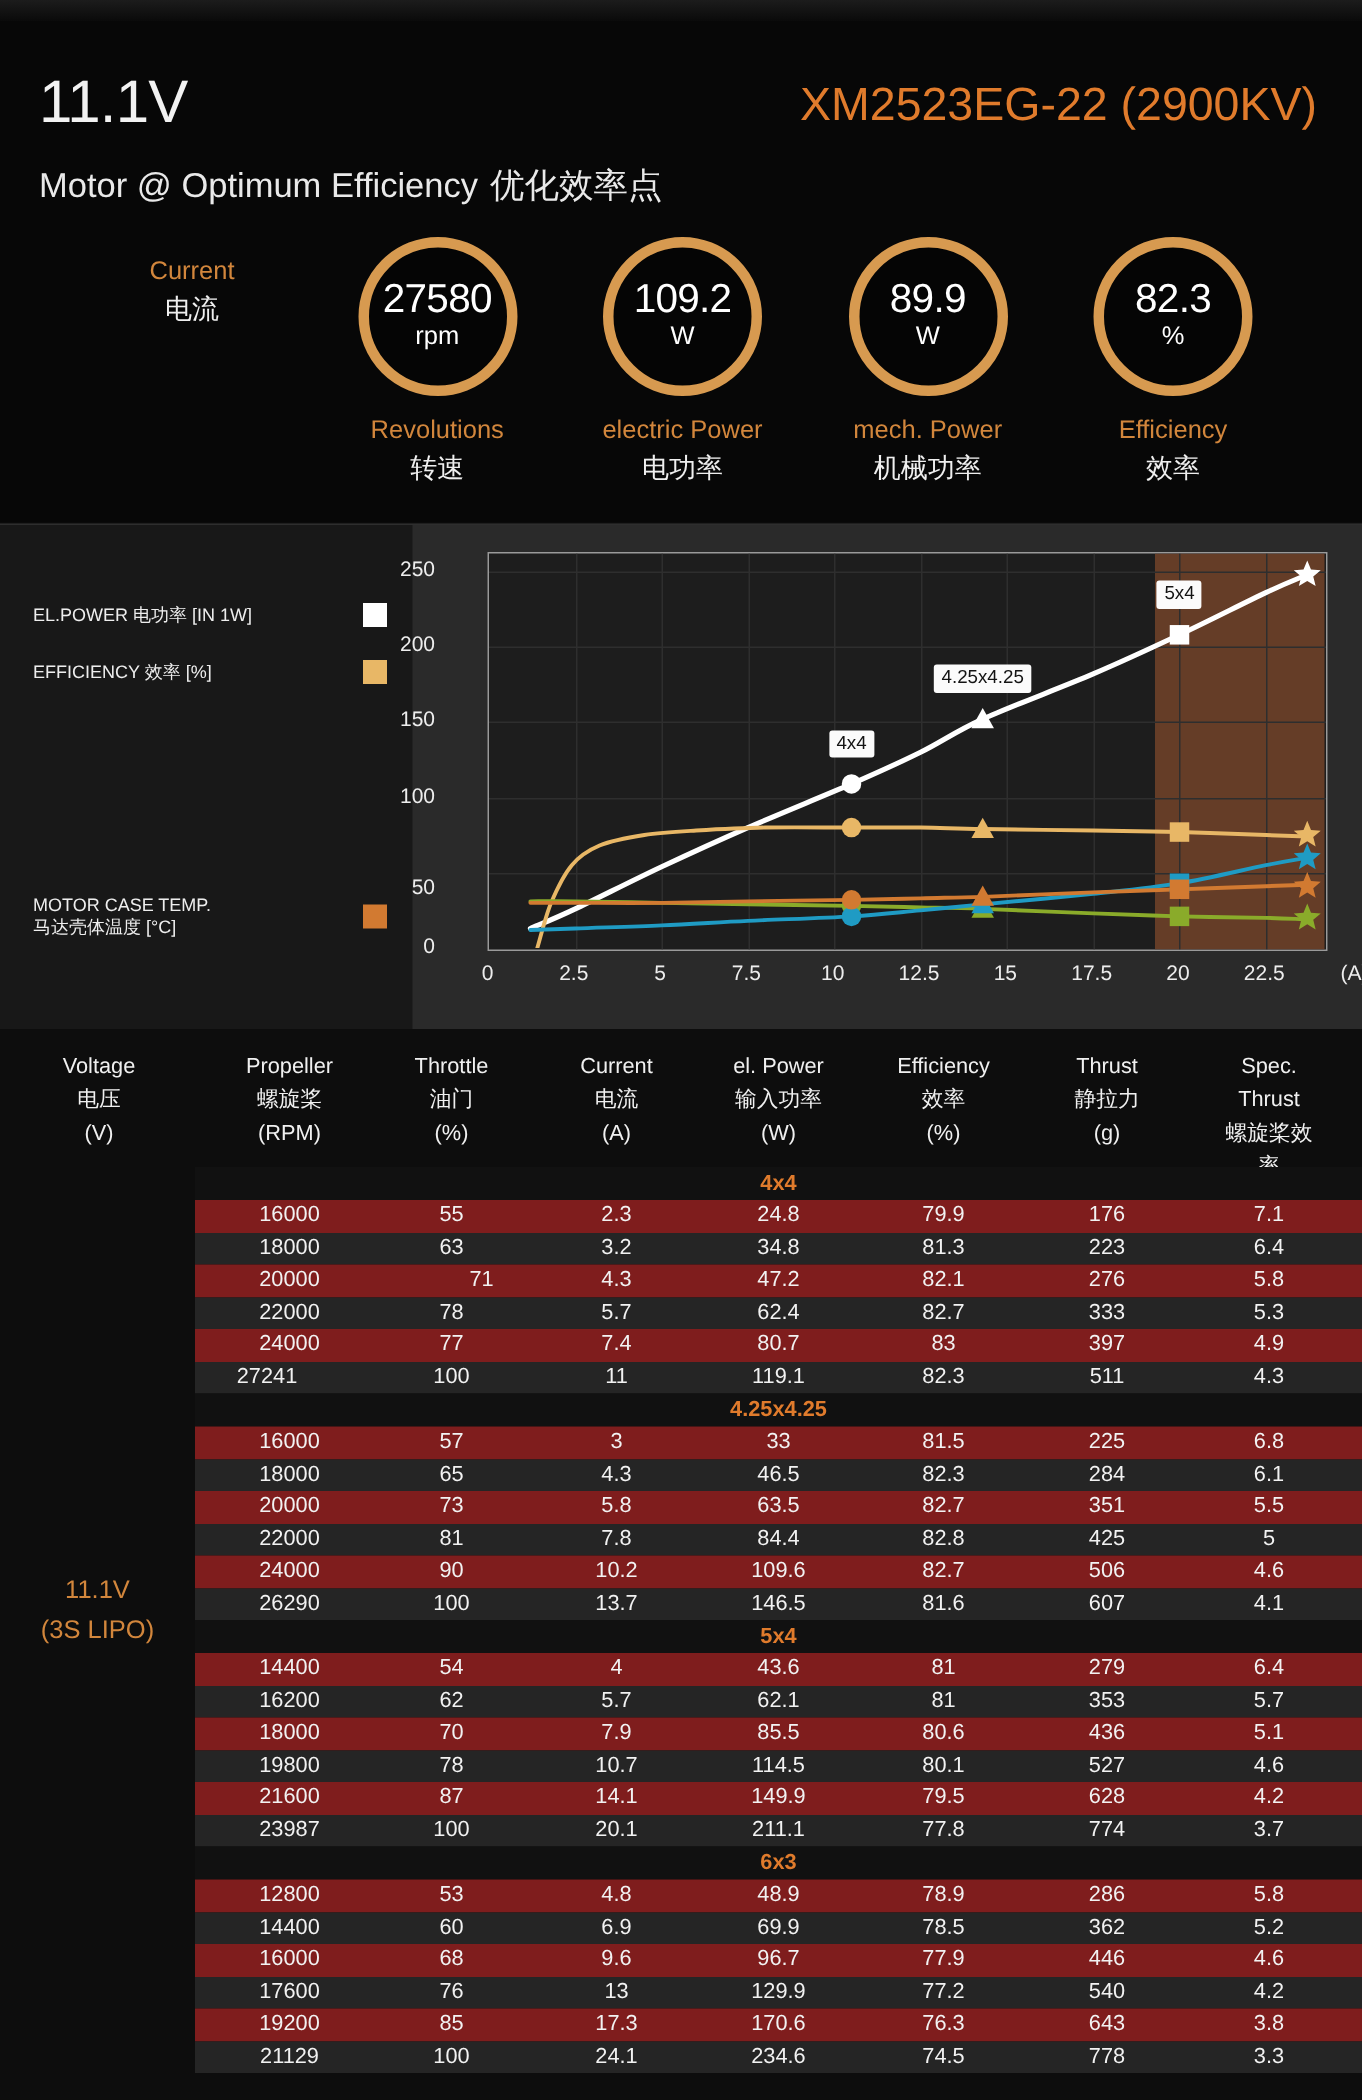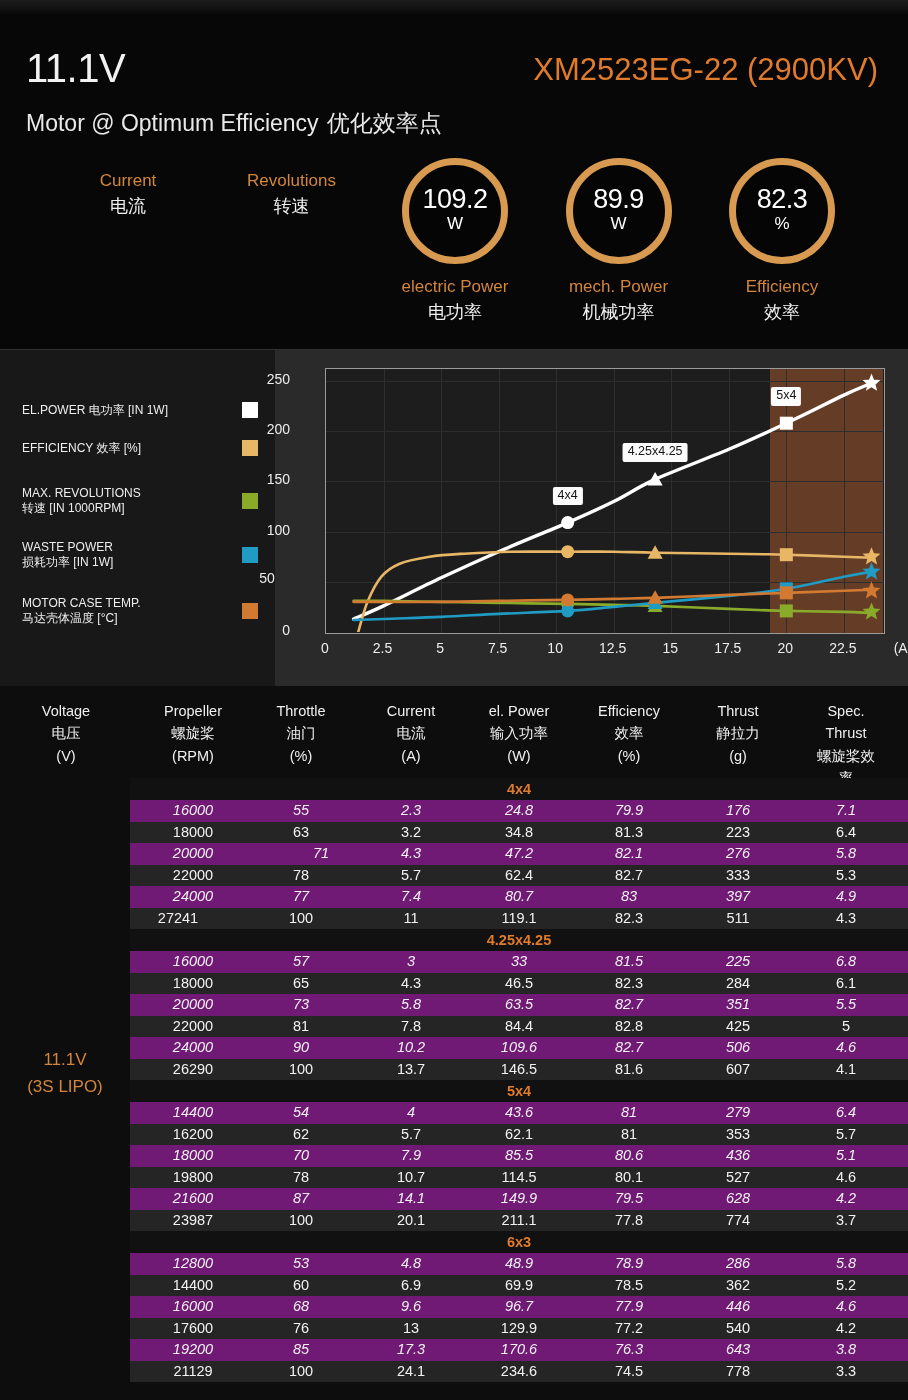--- a/index.html
+++ b/index.html
@@ -110,21 +110,21 @@
   }
   .grp {
     position: absolute; left: 130px; width: 778px; height: 22px;
     background: #111111; color: #e07b2c; font-size: 14.5px; font-weight: bold;
     text-align: center; line-height: 22px;
   }
   .drow {
     position: absolute; left: 130px; width: 778px; height: 21.5px;
     display: flex; align-items: center;
   }
-  .drow.odd  { background: #701a75; font-style: italic; }
+  .drow.odd  { background: #7f1d1d; }
   .drow.even { background: #252525; }
   .cell {
     position: absolute; text-align: center; font-size: 14.5px; color: #f2f2f2;
     transform: translateX(-50%); line-height: 21.5px;
   }
 </style>
 </head>
 <body>
 
 <div id="page">
@@ -135,20 +135,24 @@
     <div class="model">XM2523EG-22  (2900KV)</div>
     <div class="subtitle">
       <span>Motor @ Optimum Efficiency</span><span class="cn">优化效率点</span>
     </div>
     <div class="gauges" id="gauges">
         <div class="gauge">
           <div class="g-en">Current</div>
           <div class="g-cn">电流</div>
         </div>
         <div class="gauge">
+          <div class="ring">
+            <div class="v">27580</div>
+            <div class="u">rpm</div>
+          </div>
           <div class="g-en">Revolutions</div>
           <div class="g-cn">转速</div>
         </div>
         <div class="gauge">
           <div class="ring">
             <div class="v">109.2</div>
             <div class="u">W</div>
           </div>
           <div class="g-en">electric Power</div>
           <div class="g-cn">电功率</div>
@@ -174,28 +178,20 @@
 
   <div class="mid">
     <div class="legend" id="legend">
         <div class="lg-row" style="top: 52px;">
           <div class="lg-txt">EL.POWER 电功率 [IN 1W]</div>
           <div class="lg-sw" style="background: rgb(255, 255, 255);"></div>
         </div>
         <div class="lg-row" style="top: 90px;">
           <div class="lg-txt">EFFICIENCY 效率 [%]</div>
           <div class="lg-sw" style="background: rgb(232, 183, 102);"></div>
-        </div>
-        <div class="lg-row" style="top: 136px;">
-          <div class="lg-txt">MAX. REVOLUTIONS<br>转速 [IN 1000RPM]</div>
-          <div class="lg-sw" style="background: rgb(138, 171, 42);"></div>
-        </div>
-        <div class="lg-row" style="top: 190px;">
-          <div class="lg-txt">WASTE POWER<br>损耗功率 [IN 1W]</div>
-          <div class="lg-sw" style="background: rgb(31, 155, 196);"></div>
         </div>
         <div class="lg-row" style="top: 246px;">
           <div class="lg-txt">MOTOR CASE TEMP.<br>马达壳体温度 [°C]</div>
           <div class="lg-sw" style="background: rgb(210, 122, 49);"></div>
         </div>
       </div>
     <div class="chartpanel">
       <div class="plot" id="plot">
           <div class="warnzone" style="left: 444.219px; width: 112.781px; background: rgb(107, 64, 40);"></div>
           <div class="gridv" style="left: 57.5413px;"></div>
@@ -238,21 +234,21 @@
             <polygon points="329.1363636363636,221.37022900763358 336.6363636363636,234.87022900763358 321.6363636363636,234.87022900763358" fill="#d27a31"></polygon>
             <rect x="453.8305785123967" y="217.35114503816794" width="13" height="13" fill="#d27a31"></rect>
             <polygon points="545.5,212.3 548.0,218.4 554.5,218.9 549.5,223.1 551.1,229.5 545.5,226.0 539.9,229.5 541.5,223.1 536.5,218.9 543.0,218.4" fill="#d27a31"></polygon>
           </svg>
           <div class="pt-label" style="left: 241.674px; top: 117.584px;">4x4</div>
           <div class="pt-label" style="left: 329.136px; top: 74.4198px;">4.25x4.25</div>
           <div class="pt-label" style="left: 460.331px; top: 18.2061px;">5x4</div>
         </div>
       <div id="yticks">
           <div class="ytick" style="top: 272px;">0</div>
-          <div class="ytick" style="top: 220px; text-align: center;">50</div>
+          <div class="ytick" style="top: 233px;">50</div>
           <div class="ytick" style="top: 171.618px;">100</div>
           <div class="ytick" style="top: 121.427px;">150</div>
           <div class="ytick" style="top: 71.2366px;">200</div>
           <div class="ytick" style="top: 21.0458px;">250</div>
         </div>
       <div id="xticks">
           <div class="xtick" style="left: 50px; top: 290px;">0</div>
           <div class="xtick" style="left: 107.541px; top: 290px;">2.5</div>
           <div class="xtick" style="left: 165.083px; top: 290px;">5</div>
           <div class="xtick" style="left: 222.624px; top: 290px;">7.5</div>

